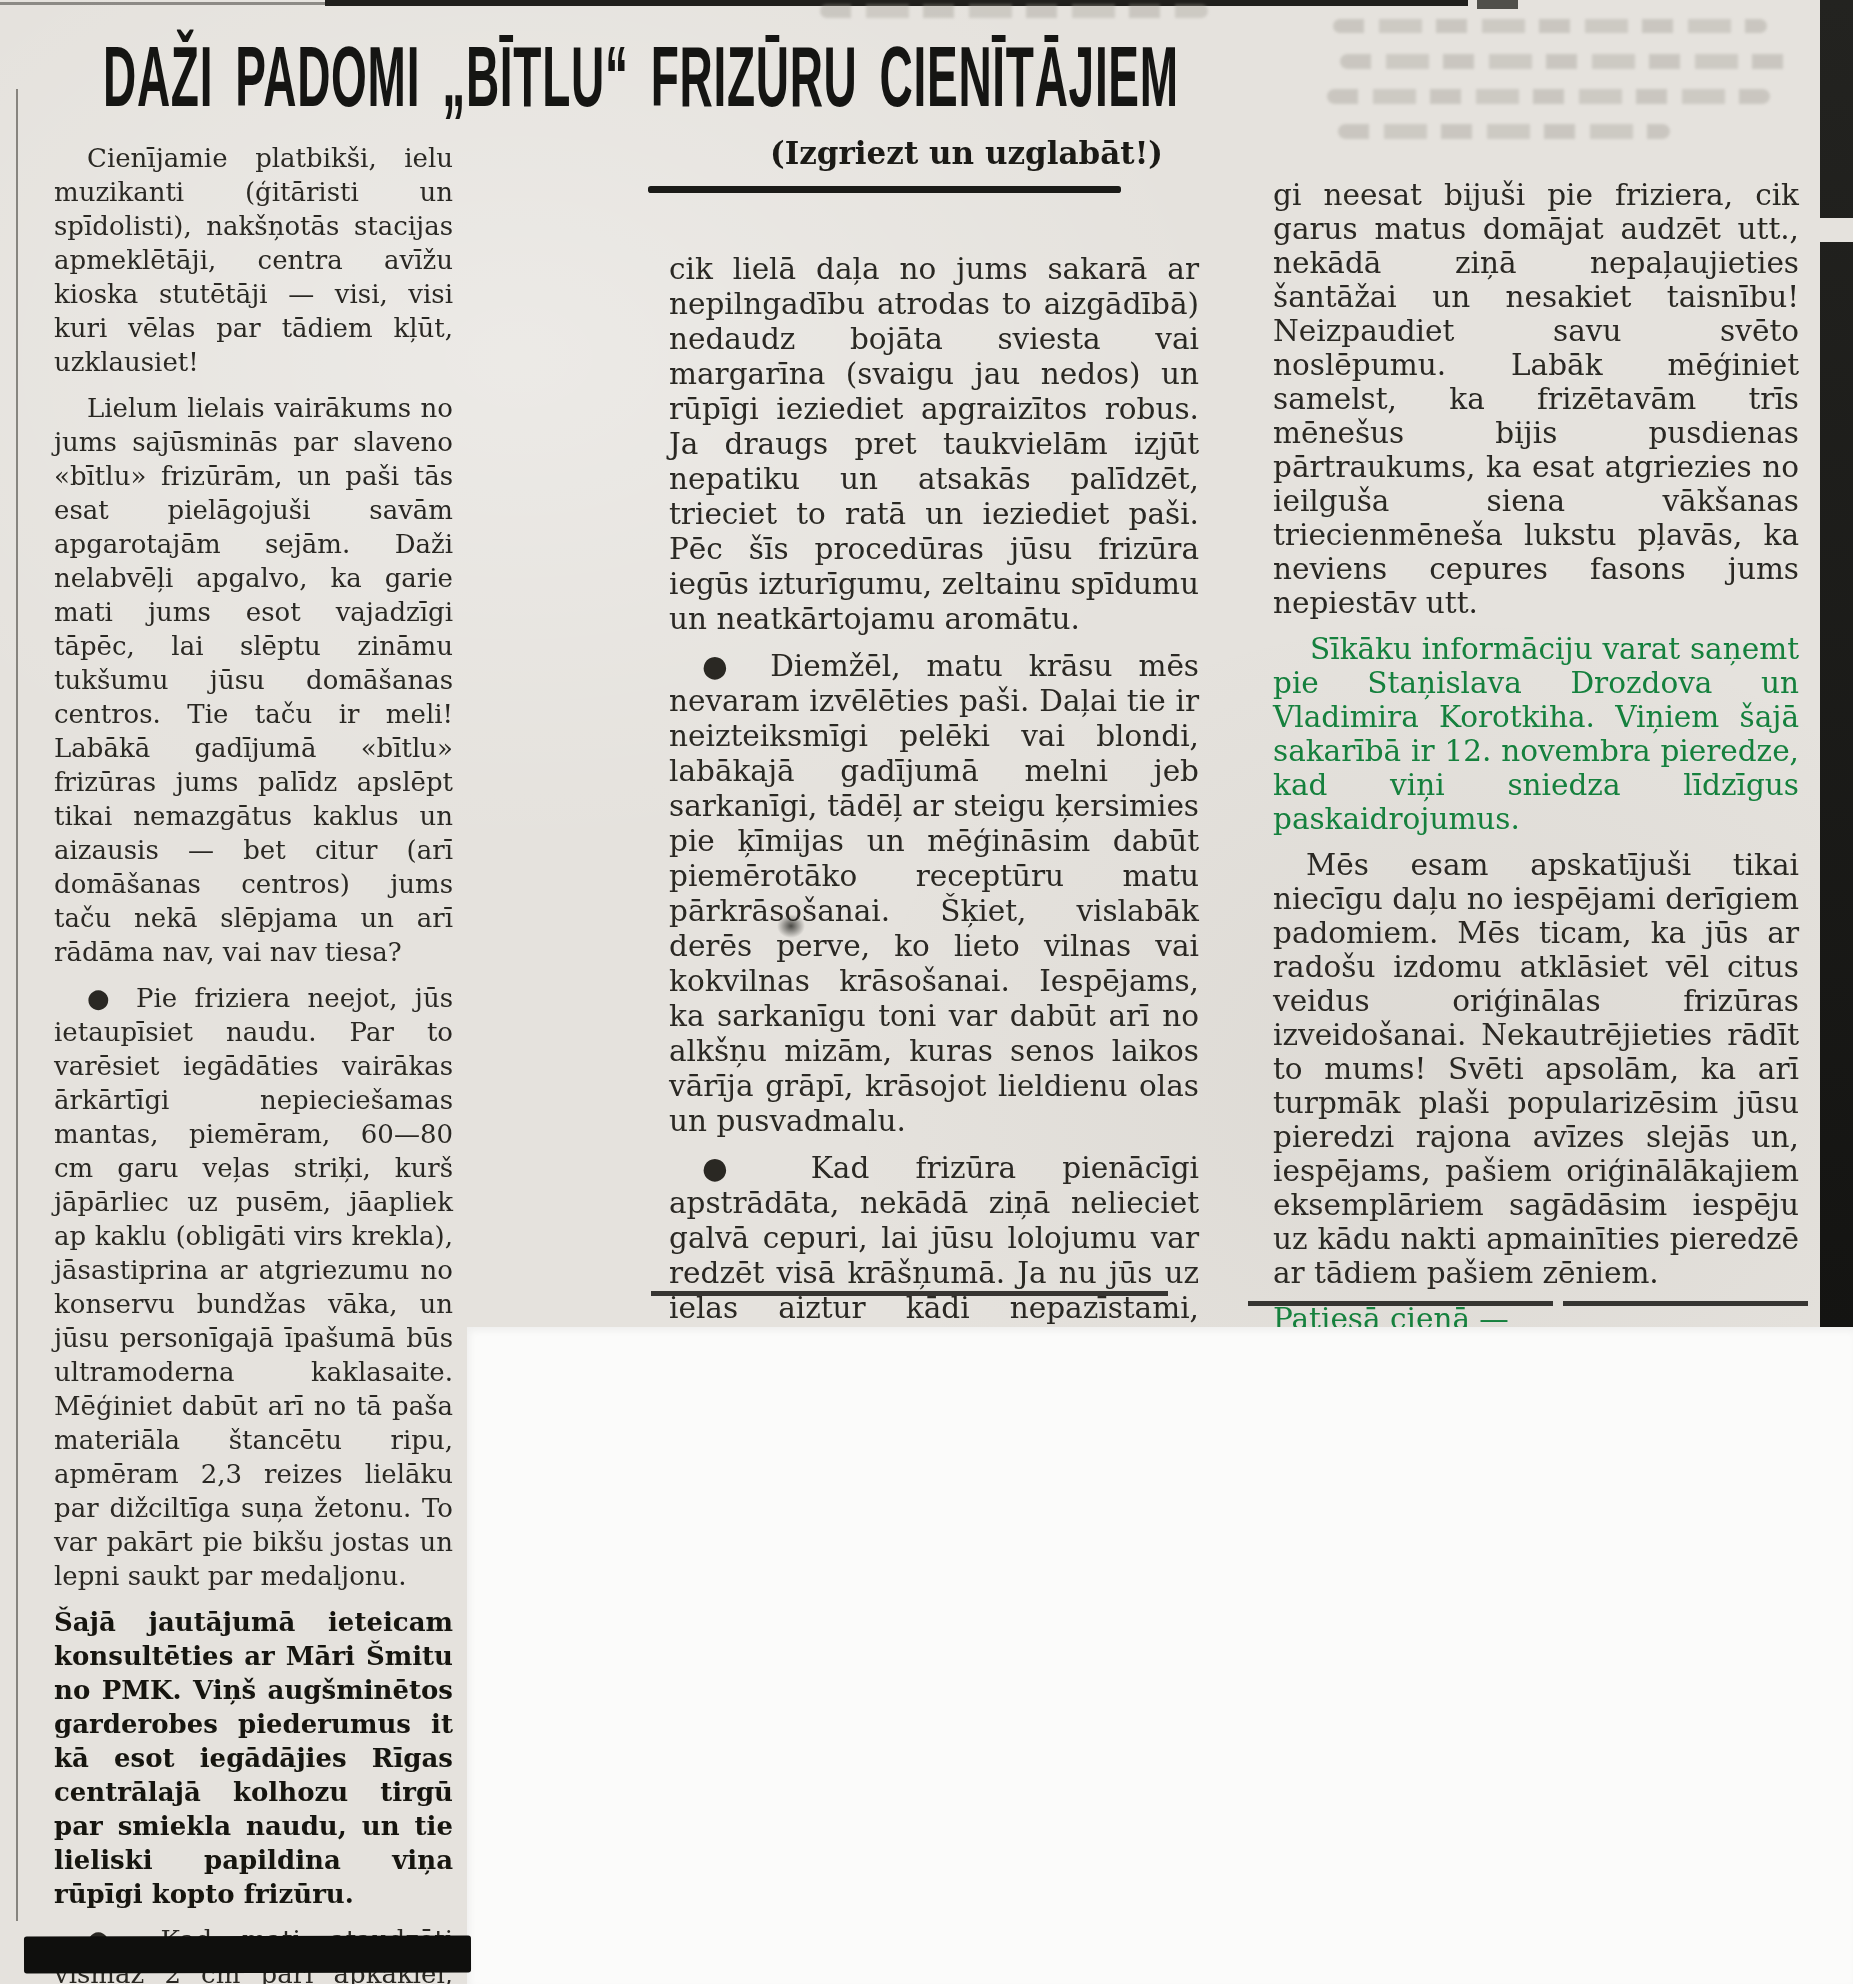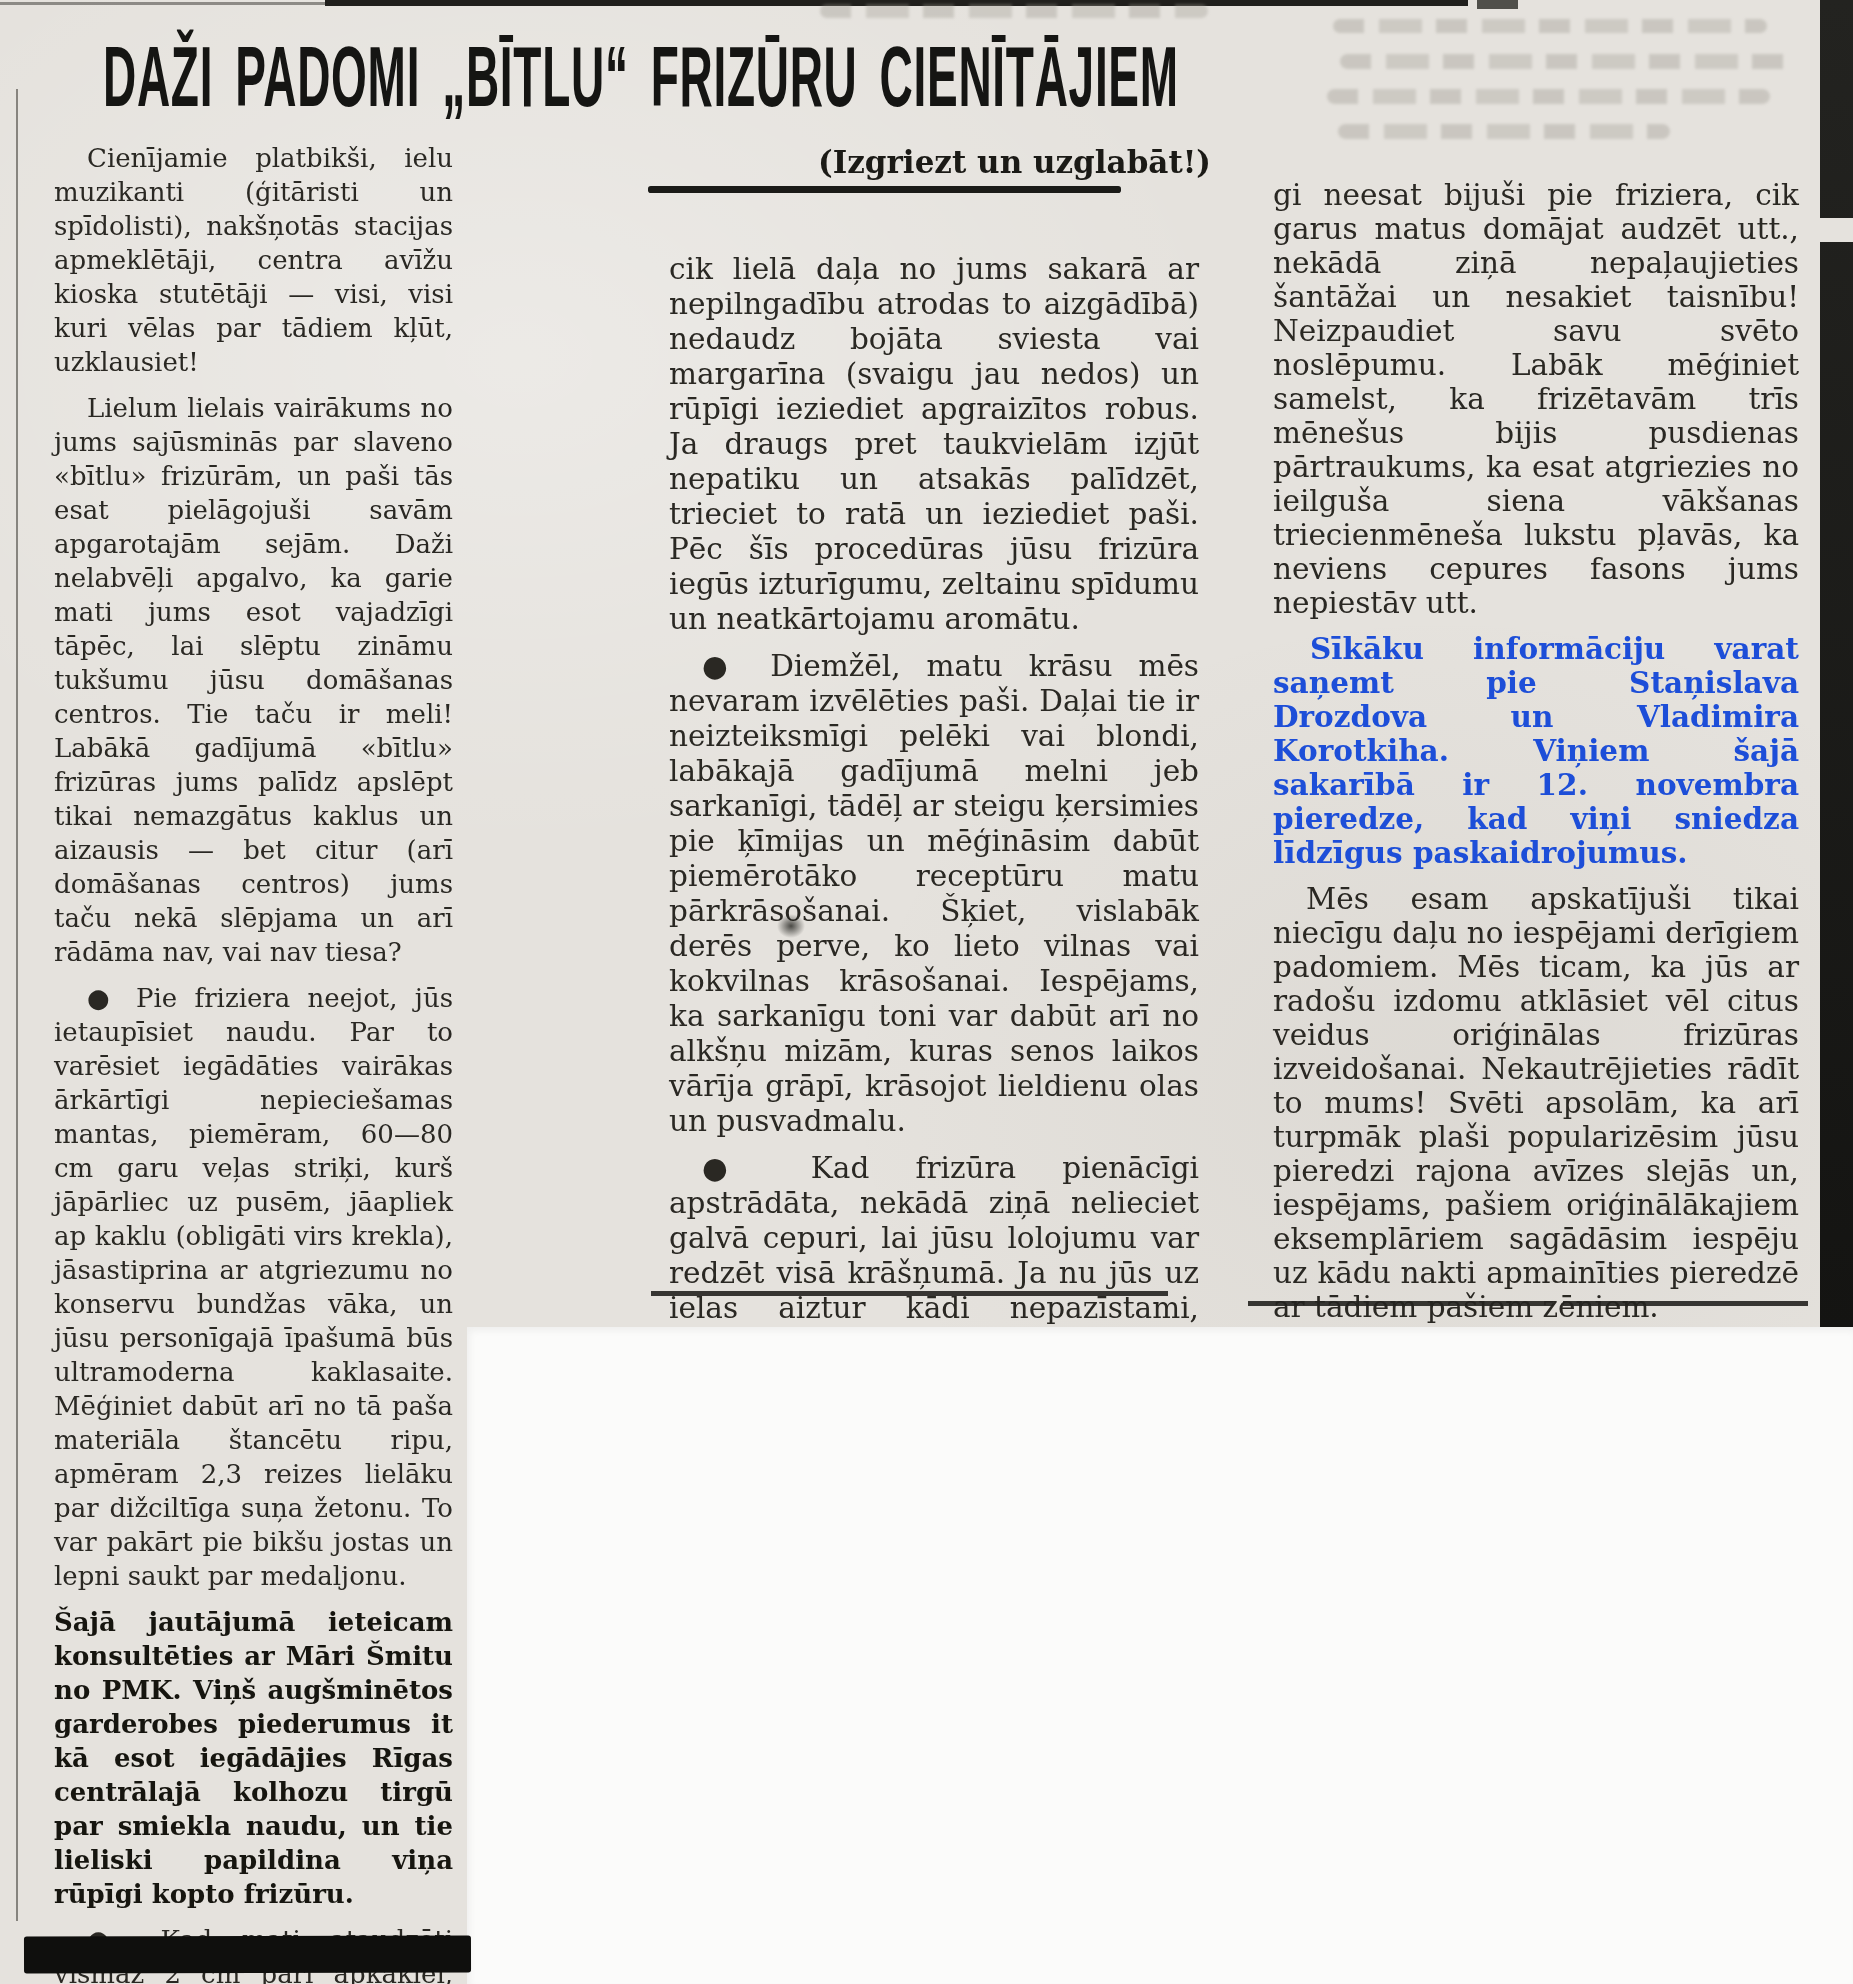--- a/index.html
+++ b/index.html
@@ -23,39 +23,39 @@
     font-family:"Liberation Sans", sans-serif;
     font-weight:bold; font-size:59px;
     letter-spacing:0.9px; word-spacing:11px;
     white-space:nowrap;
     transform:scale(0.78, 1.45); transform-origin:left top;
     color:#151513;
   }
 
   
   #clip-note {
-    position:absolute; left:657px; top:144px; width:554px;
+    position:absolute; left:657px; top:135px; width:554px;
     box-sizing:border-box; padding-left:65px;
-    text-align:right; font-weight:bold; font-size:31px;
+    text-align:center; font-weight:bold; font-size:31px;
     color:#1b1a16; white-space:nowrap;
   }
   #clip-note-rule {
     position:absolute; left:648px; top:186px; width:473px; height:7.4px;
     background:#1b1b18; border-radius:2.8px;
   }
 
   
   .col { position:absolute; text-align:justify; }
   #col1 { left:42px;   top:129px; width:423px; font-size:26px; line-height:34px; }
   #col2 { left:657px;  top:240px; width:554px; font-size:29.5px; line-height:35px; }
   #col3 { left:1261px; top:166px; width:550px; font-size:29.5px; line-height:34px; }
   .col p { margin:12px; padding:0; }
   .ind   { text-indent:33px; }
   .blockind1 { margin-left:52px; font-weight:bold; color:#16150f; }
-  .blockind3 { margin-left:44px; text-indent:37px; font-weight:bold; color:#1d4ed8; }
+  .blockind3 { margin-left:44px; text-indent:37px; font-weight:normal; color:#15803d; }
   .salute  { font-weight:normal; color:#15803d; text-align:left; padding-left:65px; margin-top:3.7px; }
   .signoff { font-weight:normal; color:#16150f; text-align:right; padding-right:51px; }
 
   
   #top-rule-left  { left:0px;    top:1.8px; width:325px;  height:2.8px; background:rgba(52,50,46,.5); }
   #top-rule-main  { left:325px;  top:0px; width:1143px; height:5.5px; background:#201f1c; }
   #top-mark       { left:1477px; top:0px; width:41px;   height:9.2px; background:rgba(42,42,38,.8); }
   #left-rule      { left:15.7px;   top:89px; width:2.8px;  height:1832px; background:rgba(56,54,48,.55); }
   #right-bar      { left:1820px; top:0px;  width:33px; height:1327px; background:linear-gradient(#232320, #141412); }
   #right-bar-gap  { left:1818px; top:218px; width:37px; height:24px; background:#e5e2dd; }

